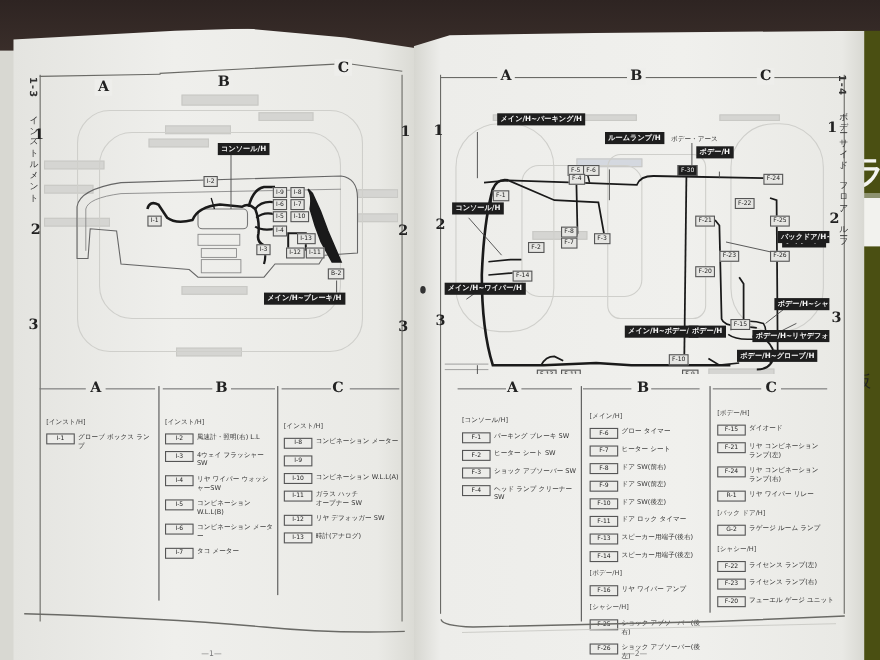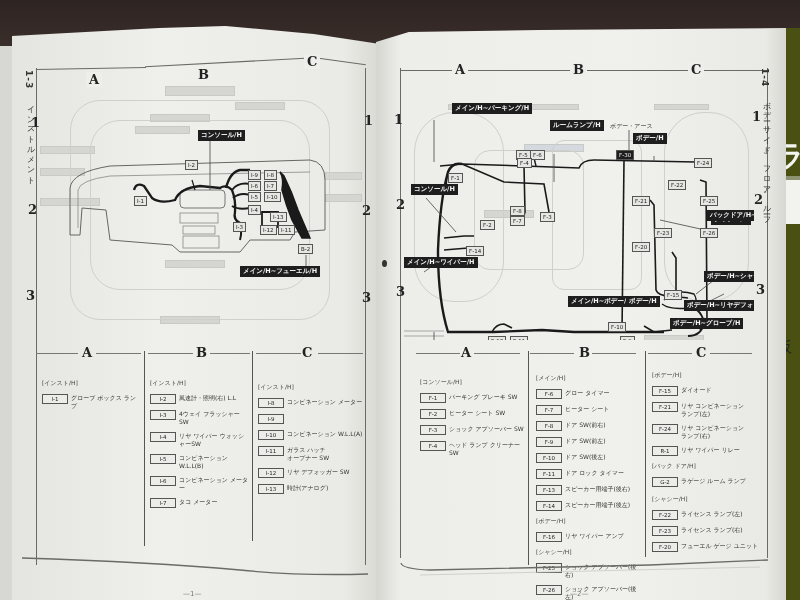--- a/index.html
+++ b/index.html
@@ -168,21 +168,21 @@
     <path d="M240 92 Q244 98 242 110 Q246 125 252 140 L262 158 L270 158 L258 130 Q252 112 244 96 Z" fill="#1a1a1a" stroke="#1a1a1a" stroke-width="1.5"></path>
     <path d="M240 115 Q236 112 232 114" fill="none" stroke="#1a1a1a" stroke-width="1.8"></path>
     <path d="M222 140 L222 132 L238 132 L238 148" fill="none" stroke="#1a1a1a" stroke-width="1.8"></path>
     <path d="M222 140 L222 150" fill="none" stroke="#1a1a1a" stroke-width="1.8"></path>
     <path d="M152 100 L155 110" fill="none" stroke="#1a1a1a" stroke-width="1.2"></path>
     <path d="M170 56 L170 110" fill="none" stroke="#444" stroke-width="0.8"></path>
     <path d="M266 175 L266 186" fill="none" stroke="#444" stroke-width="0.8"></path>
   </svg>
 
   <span class="label-black" style="left:158px; top:50px;">コンソール/H</span>
-  <span class="label-black" style="left:200px; top:186px;">メイン/H~フューエル/H</span>
+  <span class="label-black" style="left:200px; top:186px;">メイン/H~ブレーキ/H</span>
 
   <span class="conn" style="left:145px; top:80px;">I-2</span>
   <span class="conn" style="left:94px; top:116px;">I-1</span>
   <span class="conn" style="left:208px; top:90px;">I-9</span>
   <span class="conn" style="left:224px; top:90px;">I-8</span>
   <span class="conn" style="left:208px; top:101px;">I-6</span>
   <span class="conn" style="left:224px; top:101px;">I-7</span>
   <span class="conn" style="left:208px; top:112px;">I-5</span>
   <span class="conn" style="left:224px; top:112px;">I-10</span>
   <span class="conn" style="left:208px; top:125px;">I-4</span>

